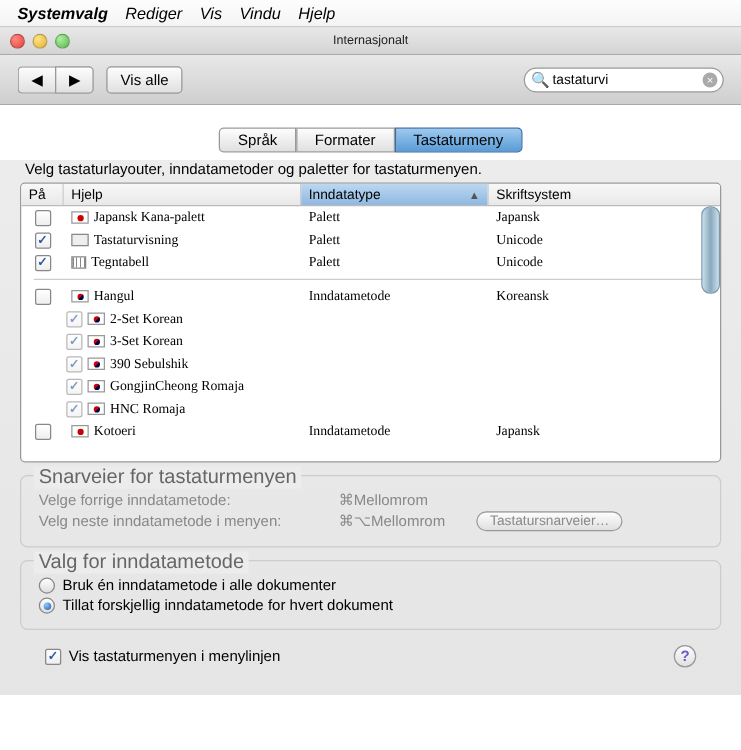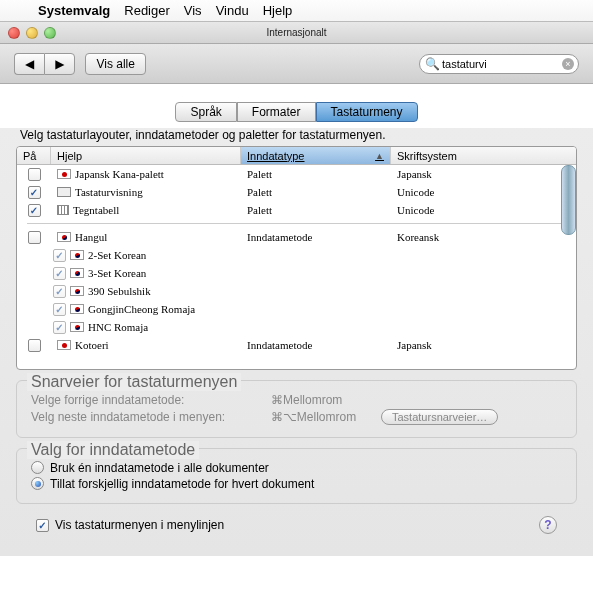--- a/index.html
+++ b/index.html
@@ -1,19 +1,19 @@
 <!DOCTYPE html>
 <html><head>
 <meta charset="utf-8">
 <style>
 * { box-sizing: border-box; margin: 0; padding: 0; }
 body { font-family: "Lucida Grande", "Helvetica Neue", Arial, sans-serif; font-size: 11px; background: #fff; width: 593px; }
 
 
-.menubar { height: 22px; background: linear-gradient(#fdfdfd, #f4f4f4); border-bottom: 1px solid #bbb; display: flex; align-items: center; padding: 0 24px; gap: 14px; font-size: 13px; }
+.menubar { height: 22px; background: linear-gradient(#fdfdfd, #f4f4f4); border-bottom: 1px solid #bbb; display: flex; align-items: center; padding: 0 0; gap: 14px; font-size: 13px; font-style: italic; }
 .apple { font-size: 14px; }
 .menubar .bold { font-weight: bold; }
 
 
 .titlebar { height: 22px; background: linear-gradient(#e8e8e8, #d4d4d4); display: flex; align-items: center; padding: 0 8px; position: relative; border-bottom: 1px solid #aaa; }
 .traffic { display: flex; gap: 6px; }
 .tlight { width: 12px; height: 12px; border-radius: 50%; border: 1px solid rgba(0,0,0,0.2); }
 .tlight.red { background: radial-gradient(circle at 30% 30%, #ff8a80, #e0443e); }
 .tlight.yellow { background: radial-gradient(circle at 30% 30%, #ffe680, #e0b03e); }
 .tlight.green { background: radial-gradient(circle at 30% 30%, #aef0a0, #5ab64e); }
@@ -37,21 +37,21 @@
 .tab:first-child { border-radius: 4px 0 0 4px; }
 .tab:last-child { border-radius: 0 4px 4px 0; }
 .tab.active { background: linear-gradient(#9ec9ef, #5a9cd6); border-color: #3a6ea5; color: #000; }
 
 .instruct { font-size: 12px; margin-bottom: 4px; padding-left: 4px; }
 
 
 .tablebox { border: 1px solid #999; border-radius: 4px; background: #fff; height: 224px; overflow: hidden; position: relative; }
 .thead { display: flex; background: linear-gradient(#f8f8f8, #e8e8e8); border-bottom: 1px solid #bbb; font-size: 11px; height: 18px; }
 .th { padding: 2px 6px; border-right: 1px solid #ccc; display: flex; align-items: center; }
-.th.sorted { background: linear-gradient(#bcd8f2, #8fb8e0); text-decoration: underline; }
+.th.sorted { background: linear-gradient(#bcd8f2, #8fb8e0); }
 .th .sortarrow { margin-left: auto; font-size: 9px; color: #555; }
 .col-on { width: 34px; }
 .col-name { width: 190px; }
 .col-type { width: 150px; }
 .col-script { flex: 1; border-right: none; }
 
 .tbody { overflow-y: scroll; height: 206px; font-family: Liberation Serif, serif; }
 .trow { display: flex; height: 18px; align-items: center; font-size: 11px; }
 .td { padding: 0 6px; display: flex; align-items: center; gap: 4px; }
 .td.col-on { justify-content: center; }
@@ -73,21 +73,21 @@
 .scrollbar-cap { position: absolute; right: 0; top: 18px; width: 15px; height: 70px; background: linear-gradient(90deg,#cde 0%, #8ab 50%, #cde 100%); border-radius: 7px; border:1px solid #79a; }
 
 
 .group { border: 1px solid #ccc; border-radius: 6px; margin-top: 10px; padding: 10px 14px; position: relative; }
 .group .legend { position: absolute; top: -8px; left: 10px; background: #ececec; padding: 0 4px; font-size: 16px; color: #666; }
 .group.shortcuts .row { display: flex; align-items: center; font-size: 12px; color: #888; margin: 2px 0; }
 .group.shortcuts .label { width: 240px; }
 .group.shortcuts .shortcut { width: 110px; }
 .smallbtn { background: linear-gradient(#fdfdfd,#e0e0e0); border:1px solid #999; border-radius:10px; padding:1px 10px; font-size:11px; cursor:pointer; }
 
-.radio-row { display:flex; align-items:flex-start; gap:6px; font-size:12px; margin:2px 0; }
+.radio-row { display:flex; align-items:flex-end; gap:6px; font-size:12px; margin:2px 0; }
 .radio { width:13px; height:13px; border-radius:50%; border:1px solid #888; background:linear-gradient(#fff,#ddd); display:inline-flex; align-items:center; justify-content:center; cursor:pointer; }
 .radio.checked::after { content:""; width:6px; height:6px; border-radius:50%; background: radial-gradient(circle at 30% 30%, #8cf, #35a); }
 
 .footer { display:flex; align-items:center; padding: 12px 20px 18px 20px; font-size:12px; }
 .help { width:18px; height:18px; border-radius:50%; border:1px solid #999; background:linear-gradient(#fdfdfd,#e0e0e0); color:#6a5acd; font-weight:bold; text-align:center; line-height:17px; margin-left:auto; cursor:pointer; }
 
 .content-bg { background: linear-gradient(#ececec, #e5e5e5); padding: 0 16px 4px 16px; }
 </style>
 </head>
 <body>

